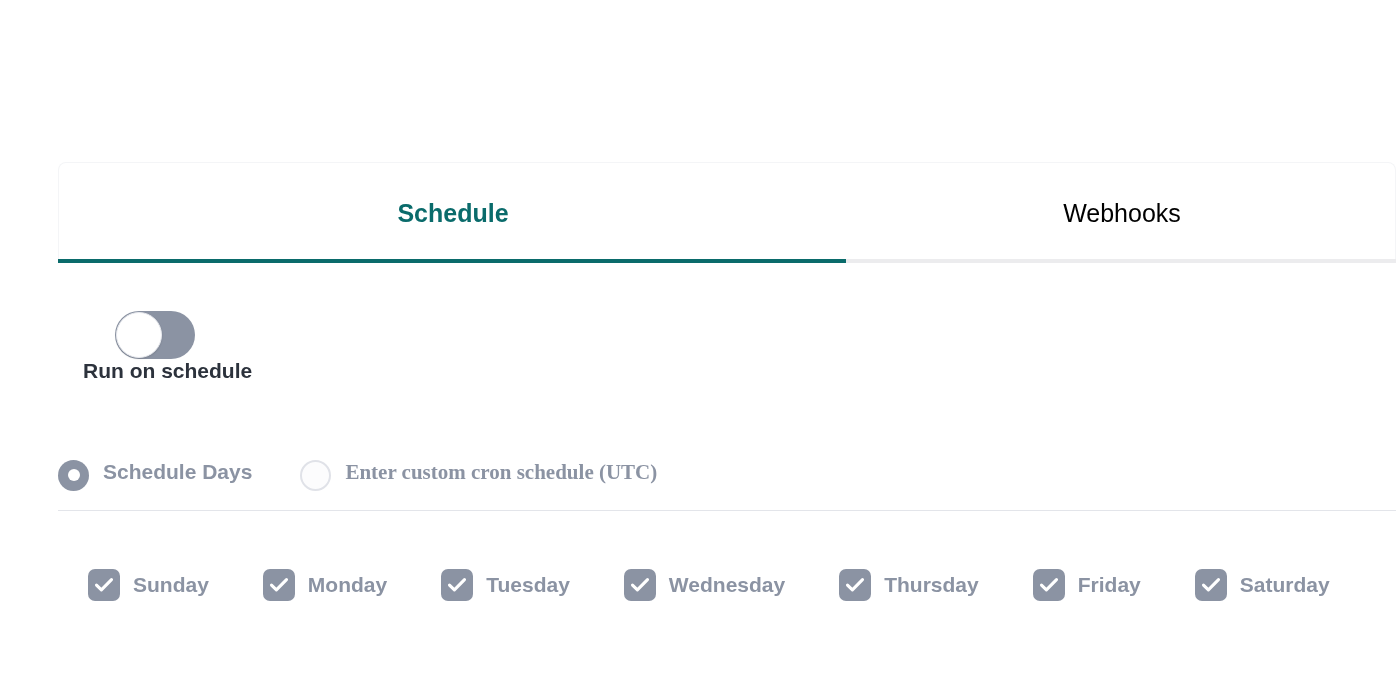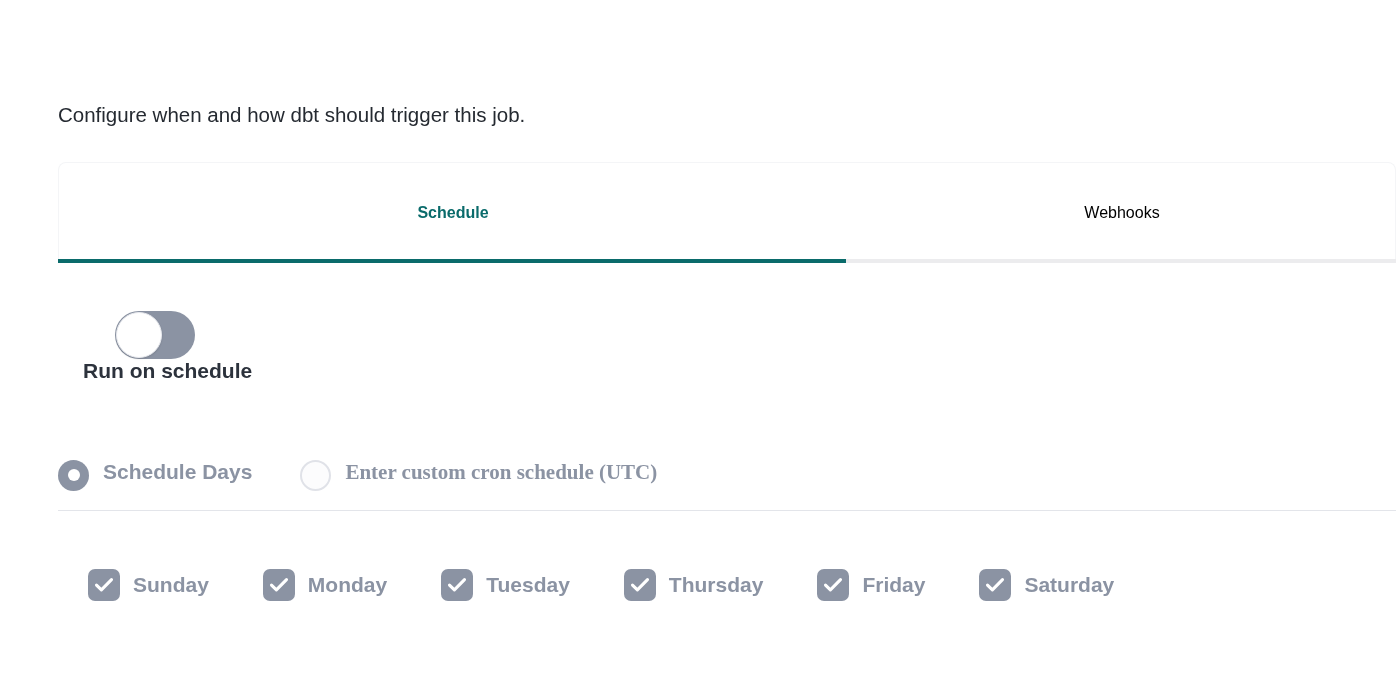--- a/index.html
+++ b/index.html
@@ -77,21 +77,21 @@
     background: #0a6b6b;
   }
 
   .tab {
     position: absolute;
     top: 0;
     height: 100px;
     display: flex;
     align-items: center;
     justify-content: center;
-    font-size: 16px;
+    font-size: 25px;
     line-height: 1;
     cursor: pointer;
     user-select: none;
   }
   .tab-schedule {
     left: 0px;
     width: 788px;
     color: #0a6b6b;
     font-weight: 700;
   }
@@ -236,21 +236,20 @@
     font-weight: 700;
     color: #8b93a3;
     white-space: nowrap;
   }
 </style>
 </head>
 <body>
 
 <div class="page">
 
-  <p class="page-subtitle">Configure when and how dbt should trigger this job.</p>
 
   <div class="tab-card">
     <div class="tab tab-schedule">Schedule</div>
     <div class="tab tab-webhooks">Webhooks</div>
   </div>
   <div class="tab-strip"></div>
   <div class="tab-strip-active"></div>
 
   <div class="toggle-row">
     <div class="toggle">
@@ -294,20 +293,28 @@
 
     <div class="day-item">
       <span class="checkbox">
         <svg width="19" height="15" viewBox="0 0 19 15">
             <path d="M2 7.6 L6.9 12.4 L17 2.2" fill="none" stroke="#ffffff" stroke-width="3.1" stroke-linecap="round" stroke-linejoin="round"></path>
           </svg>
       </span>
       <span class="day-label">Tuesday</span>
     </div>
 
+    <div class="day-item">
+      <span class="checkbox">
+        <svg width="19" height="15" viewBox="0 0 19 15">
+            <path d="M2 7.6 L6.9 12.4 L17 2.2" fill="none" stroke="#ffffff" stroke-width="3.1" stroke-linecap="round" stroke-linejoin="round"></path>
+          </svg>
+      </span>
+      <span class="day-label">Wednesday</span>
+    </div>
 
     <div class="day-item">
       <span class="checkbox">
         <svg width="19" height="15" viewBox="0 0 19 15">
             <path d="M2 7.6 L6.9 12.4 L17 2.2" fill="none" stroke="#ffffff" stroke-width="3.1" stroke-linecap="round" stroke-linejoin="round"></path>
           </svg>
       </span>
       <span class="day-label">Thursday</span>
     </div>
 

